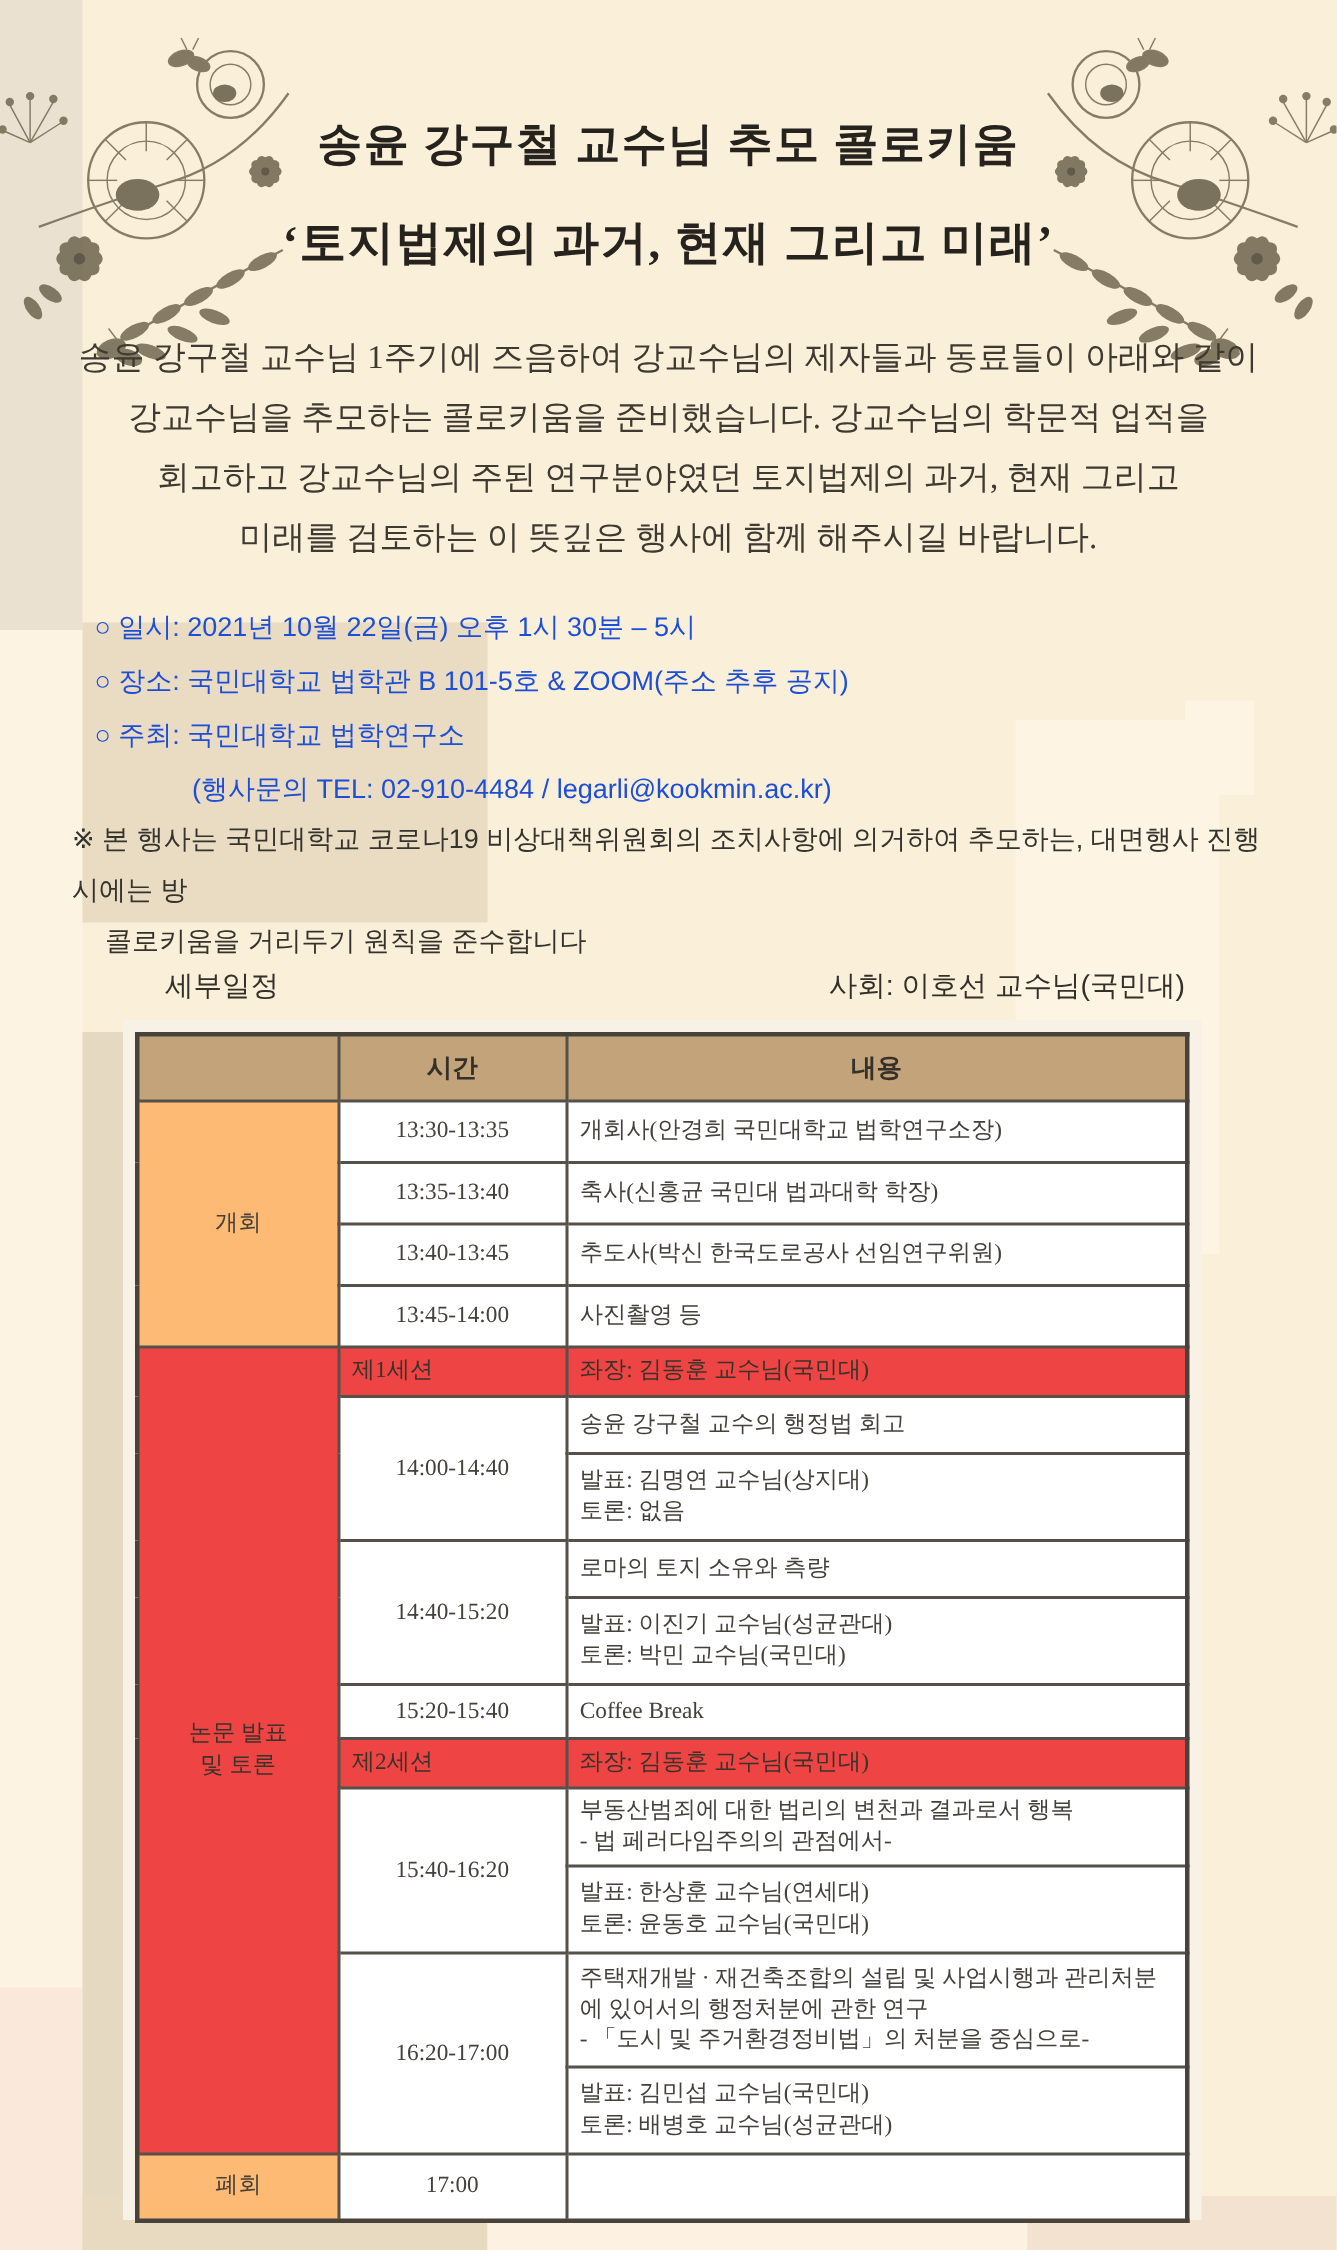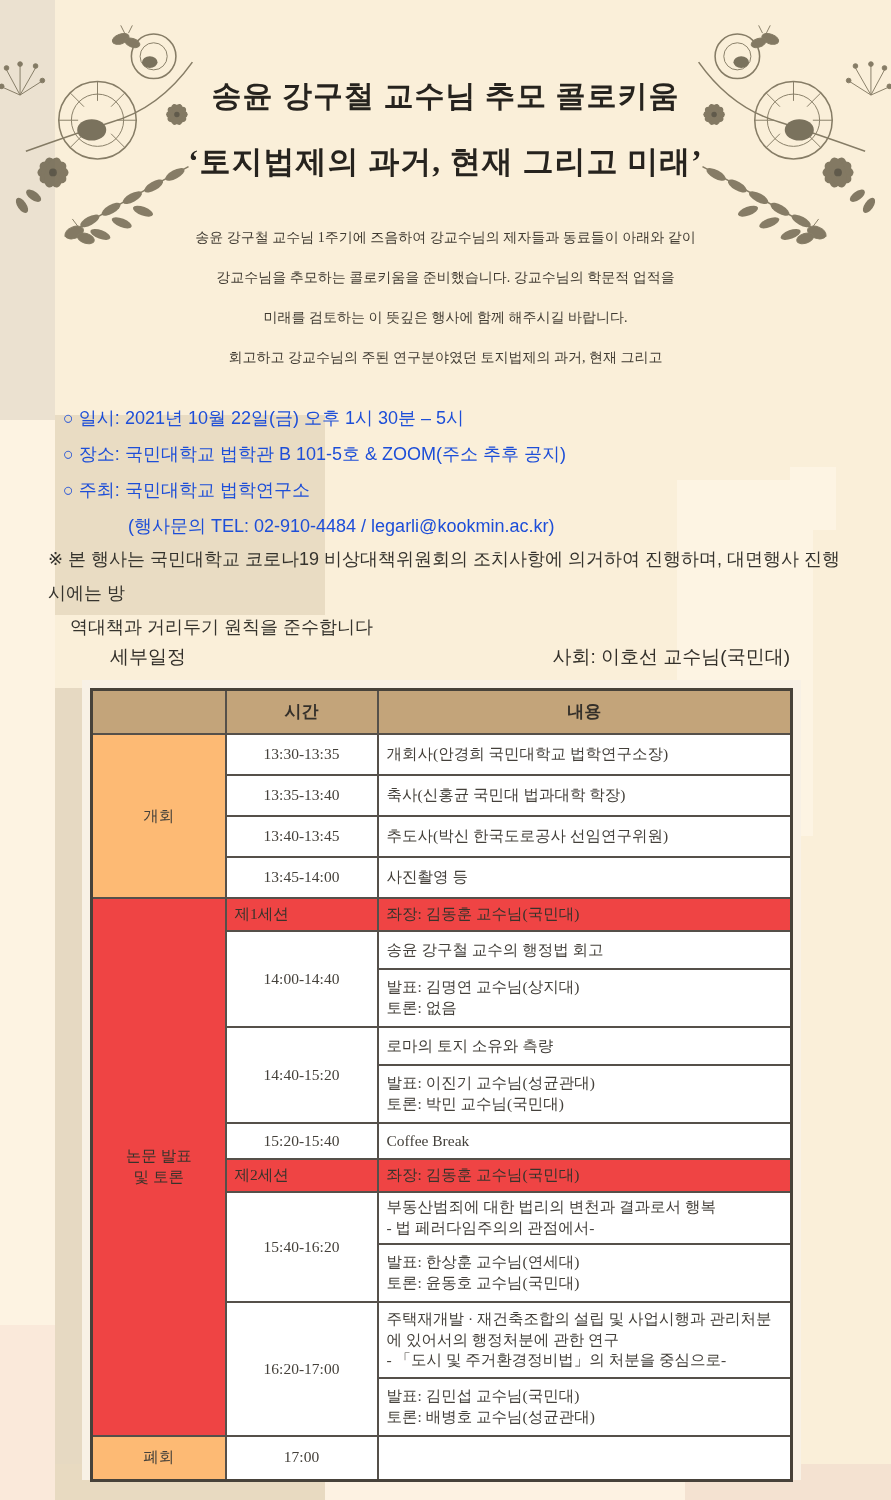--- a/index.html
+++ b/index.html
@@ -24,21 +24,21 @@
 
   .flower{position:absolute;top:6px;width:238px;height:242px;opacity:.82;}
   .flower.left{left:-6px;}
   .flower.right{right:-6px;transform:scaleX(-1);}
 
   .title-block{position:absolute;left:0;top:76px;width:891px;text-align:center;color:#26231e;}
   .title-line1{font-size:30px;font-weight:700;letter-spacing:1px;margin:0 0 24px 0;}
   .title-line2{font-size:31px;font-weight:700;letter-spacing:1px;margin:0;}
 
   .intro{position:absolute;left:0;top:218px;width:891px;text-align:center;
-         font-size:14px;line-height:40px;color:#3f3a31;}
+         font-size:22px;line-height:40px;color:#3f3a31;}
 
   .details{position:absolute;left:63px;top:400px;
            font-family:"Liberation Sans","DejaVu Sans",sans-serif;
            font-size:18px;line-height:36px;color:#1d4ed8;}
   .details .contact{margin-left:65px;}
 
   .notice{position:absolute;left:48px;top:542px;width:815px;
           font-family:"Liberation Sans","DejaVu Sans",sans-serif;
           font-size:18px;line-height:34px;color:#35332d;}
   .notice .line2{margin-left:22px;}
@@ -236,34 +236,34 @@
 </svg>
 
 <div class="title-block">
   <div class="title-line1">송윤 강구철 교수님 추모 콜로키움</div>
   <div class="title-line2">‘토지법제의 과거, 현재 그리고 미래’</div>
 </div>
 
 <div class="intro">
   <div>송윤 강구철 교수님 1주기에 즈음하여 강교수님의 제자들과 동료들이 아래와 같이</div>
   <div>강교수님을 추모하는 콜로키움을 준비했습니다. 강교수님의 학문적 업적을</div>
+  <div>회고하고 강교수님의 주된 연구분야였던 토지법제의 과거, 현재 그리고</div>
   <div>미래를 검토하는 이 뜻깊은 행사에 함께 해주시길 바랍니다.</div>
-  <div>회고하고 강교수님의 주된 연구분야였던 토지법제의 과거, 현재 그리고</div>
 </div>
 
 <div class="details">
   <div>○ 일시: 2021년 10월 22일(금) 오후 1시 30분 – 5시</div>
   <div>○ 장소: 국민대학교 법학관 B 101-5호 &amp; ZOOM(주소 추후 공지)</div>
   <div>○ 주최: 국민대학교 법학연구소</div>
   <div class="contact">(행사문의 TEL: 02-910-4484 / legarli@kookmin.ac.kr)</div>
 </div>
 
 <div class="notice">
-  <div>※ 본 행사는 국민대학교 코로나19 비상대책위원회의 조치사항에 의거하여 진행하며, 대면행사 진행 시에는 방</div>
-  <div class="line2">역대책과 거리두기 원칙을 준수합니다</div>
+  <div>※ 본 행사는 국민대학교 코로나19 비상대책위원회의 조치사항에 의거하여 추모하는, 대면행사 진행 시에는 방</div>
+  <div class="line2">콜로키움을 거리두기 원칙을 준수합니다</div>
 </div>
 
 <div class="schedule-head">
   <span class="label">세부일정</span>
   <span>사회: 이호선 교수님(국민대)</span>
 </div>
 
 <table class="schedule">
   <colgroup>
       <col style="width:134px">

